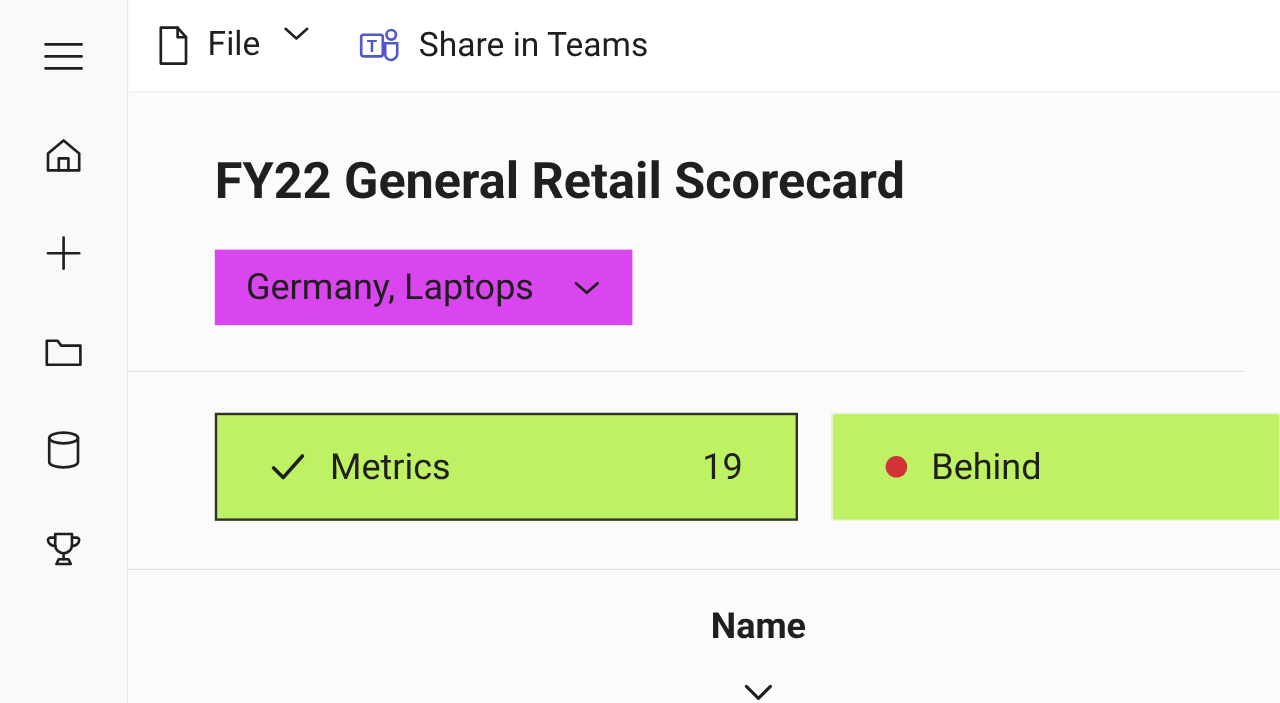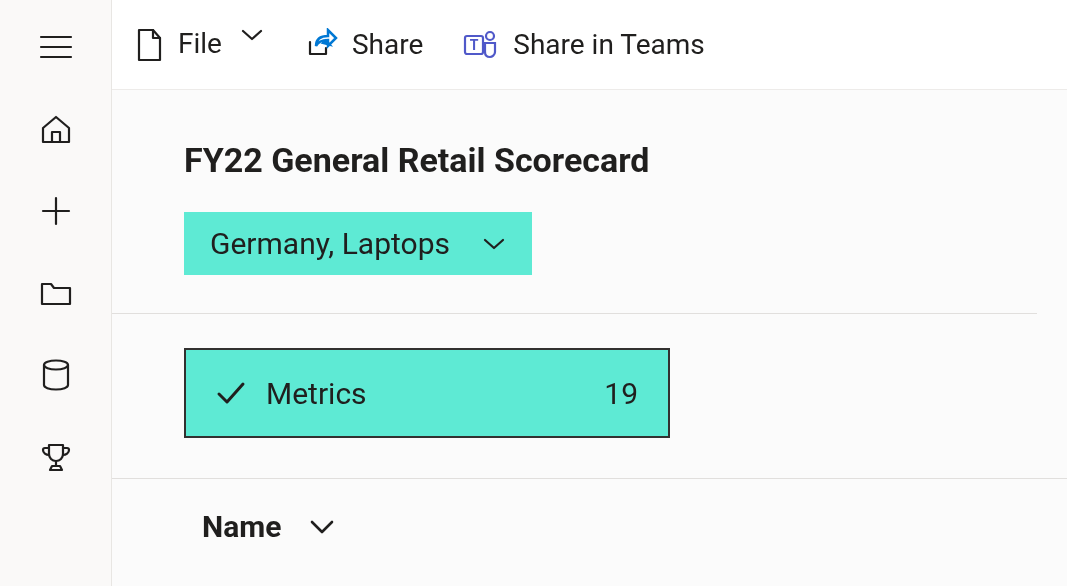--- a/index.html
+++ b/index.html
@@ -54,49 +54,49 @@
       color: #201f1e;
       cursor: pointer;
     }
     .tb-item .chev { margin-left: 4px; }
     .content {
       flex: 1;
       background: #fbfbfb;
       padding: 50px 0 0 72px;
     }
     .page-title {
-      font-size: 34px;
+      font-size: 42px;
       font-weight: 700;
       color: #201f1e;
       margin-bottom: 32px;
     }
     .filter-pill {
       display: inline-flex;
       align-items: center;
       gap: 32px;
-      background: #5eead4;
+      background: #d946ef;
       padding: 14px 26px;
       font-size: 30px;
       color: #201f1e;
       cursor: pointer;
       margin-bottom: 38px;
     }
     .divider { border-top: 1px solid #e1dfdd; margin-right: 30px; margin-left: -72px; padding-left: 72px;}
     .summary-row {
       display: flex;
       gap: 28px;
       padding-top: 34px;
       margin-bottom: 40px;
     }
     .card {
       display: flex;
       align-items: center;
       height: 90px;
-      padding: 0 30px;
-      background: #5eead4;
+      padding: 0 44px;
+      background: #bef264;
       font-size: 30px;
       gap: 20px;
     }
     .card.metrics {
       border: 2px solid #323130;
       width: 486px;
       justify-content: flex-start;
     }
     .card.metrics .count { margin-left: auto; }
     .card.behind {
@@ -109,20 +109,21 @@
     .table-header {
       padding-top: 30px;
       padding-left: 90px;
       display: flex;
       align-items: center;
       gap: 28px;
       font-size: 30px;
       font-weight: 700;
       border-top: 1px solid #e1dfdd;
       margin-left: -72px;
+      flex-direction: column;
     }
     svg { display: block; }
     .stroke-ic { stroke: #201f1e; stroke-width: 2.2; fill: none; stroke-linecap: round; stroke-linejoin: round; }
   </style>
 </head>
 <body>
 
 <div class="leftbar">
   <div class="icon">
     <svg width="34" height="28" viewBox="0 0 34 28">
@@ -189,32 +190,20 @@
           </svg>
       </span>
       <span>File</span>
       <span class="chev">
         <svg width="24" height="16" viewBox="0 0 24 16">
             <g class="stroke-ic">
               <polyline points="3,4 12,12 21,4"></polyline>
             </g>
           </svg>
       </span>
-    </div>
-    <div class="tb-item">
-      <span>
-        <svg width="34" height="30" viewBox="0 0 34 30">
-            <g>
-              <path class="stroke-ic" d="M6 14 L6 26 L22 26 L22 20"></path>
-              <path fill="#0078d4" stroke="none" d="M14 4 L27 4 L18 -2 Z" transform="translate(4,8) rotate(15)"></path>
-              <path fill="none" stroke="#0078d4" stroke-width="2.5" stroke-linecap="round" d="M12 18 C12 10 18 8 24 8 L24 2 L32 10 L24 18 L24 12 C18 12 14 14 12 18 Z"></path>
-            </g>
-          </svg>
-      </span>
-      <span>Share</span>
     </div>
     <div class="tb-item">
       <span>
         <svg width="36" height="34" viewBox="0 0 36 34">
             <g>
               <rect x="2" y="8" width="18" height="18" rx="2" fill="none" stroke="#5059c9" stroke-width="2.2"></rect>
               <text x="11" y="22" font-size="14" font-weight="700" fill="#5059c9" text-anchor="middle">T</text>
               <circle cx="27" cy="8" r="4" fill="none" stroke="#5059c9" stroke-width="2.2"></circle>
               <path d="M22 15 L32 15 L32 24 C32 27 29 29 27 29 C24 29 22 27 22 24 Z" fill="none" stroke="#5059c9" stroke-width="2.2"></path>
             </g>
@@ -244,20 +233,24 @@
         <span>
           <svg width="30" height="26" viewBox="0 0 30 26">
               <g class="stroke-ic" style="stroke-width:3">
                 <polyline points="3,14 11,22 27,4"></polyline>
               </g>
             </svg>
         </span>
         <span>Metrics</span>
         <span class="count">19</span>
       </div>
+      <div class="card behind">
+        <span class="dot-red"></span>
+        <span>Behind</span>
+      </div>
     </div>
 
     <div class="table-header">
       <span>
         <span>Name</span>
       </span>
       <span>
         <svg width="26" height="18" viewBox="0 0 26 18">
             <g class="stroke-ic" style="stroke-width:2.6">
               <polyline points="3,4 13,14 23,4"></polyline>

